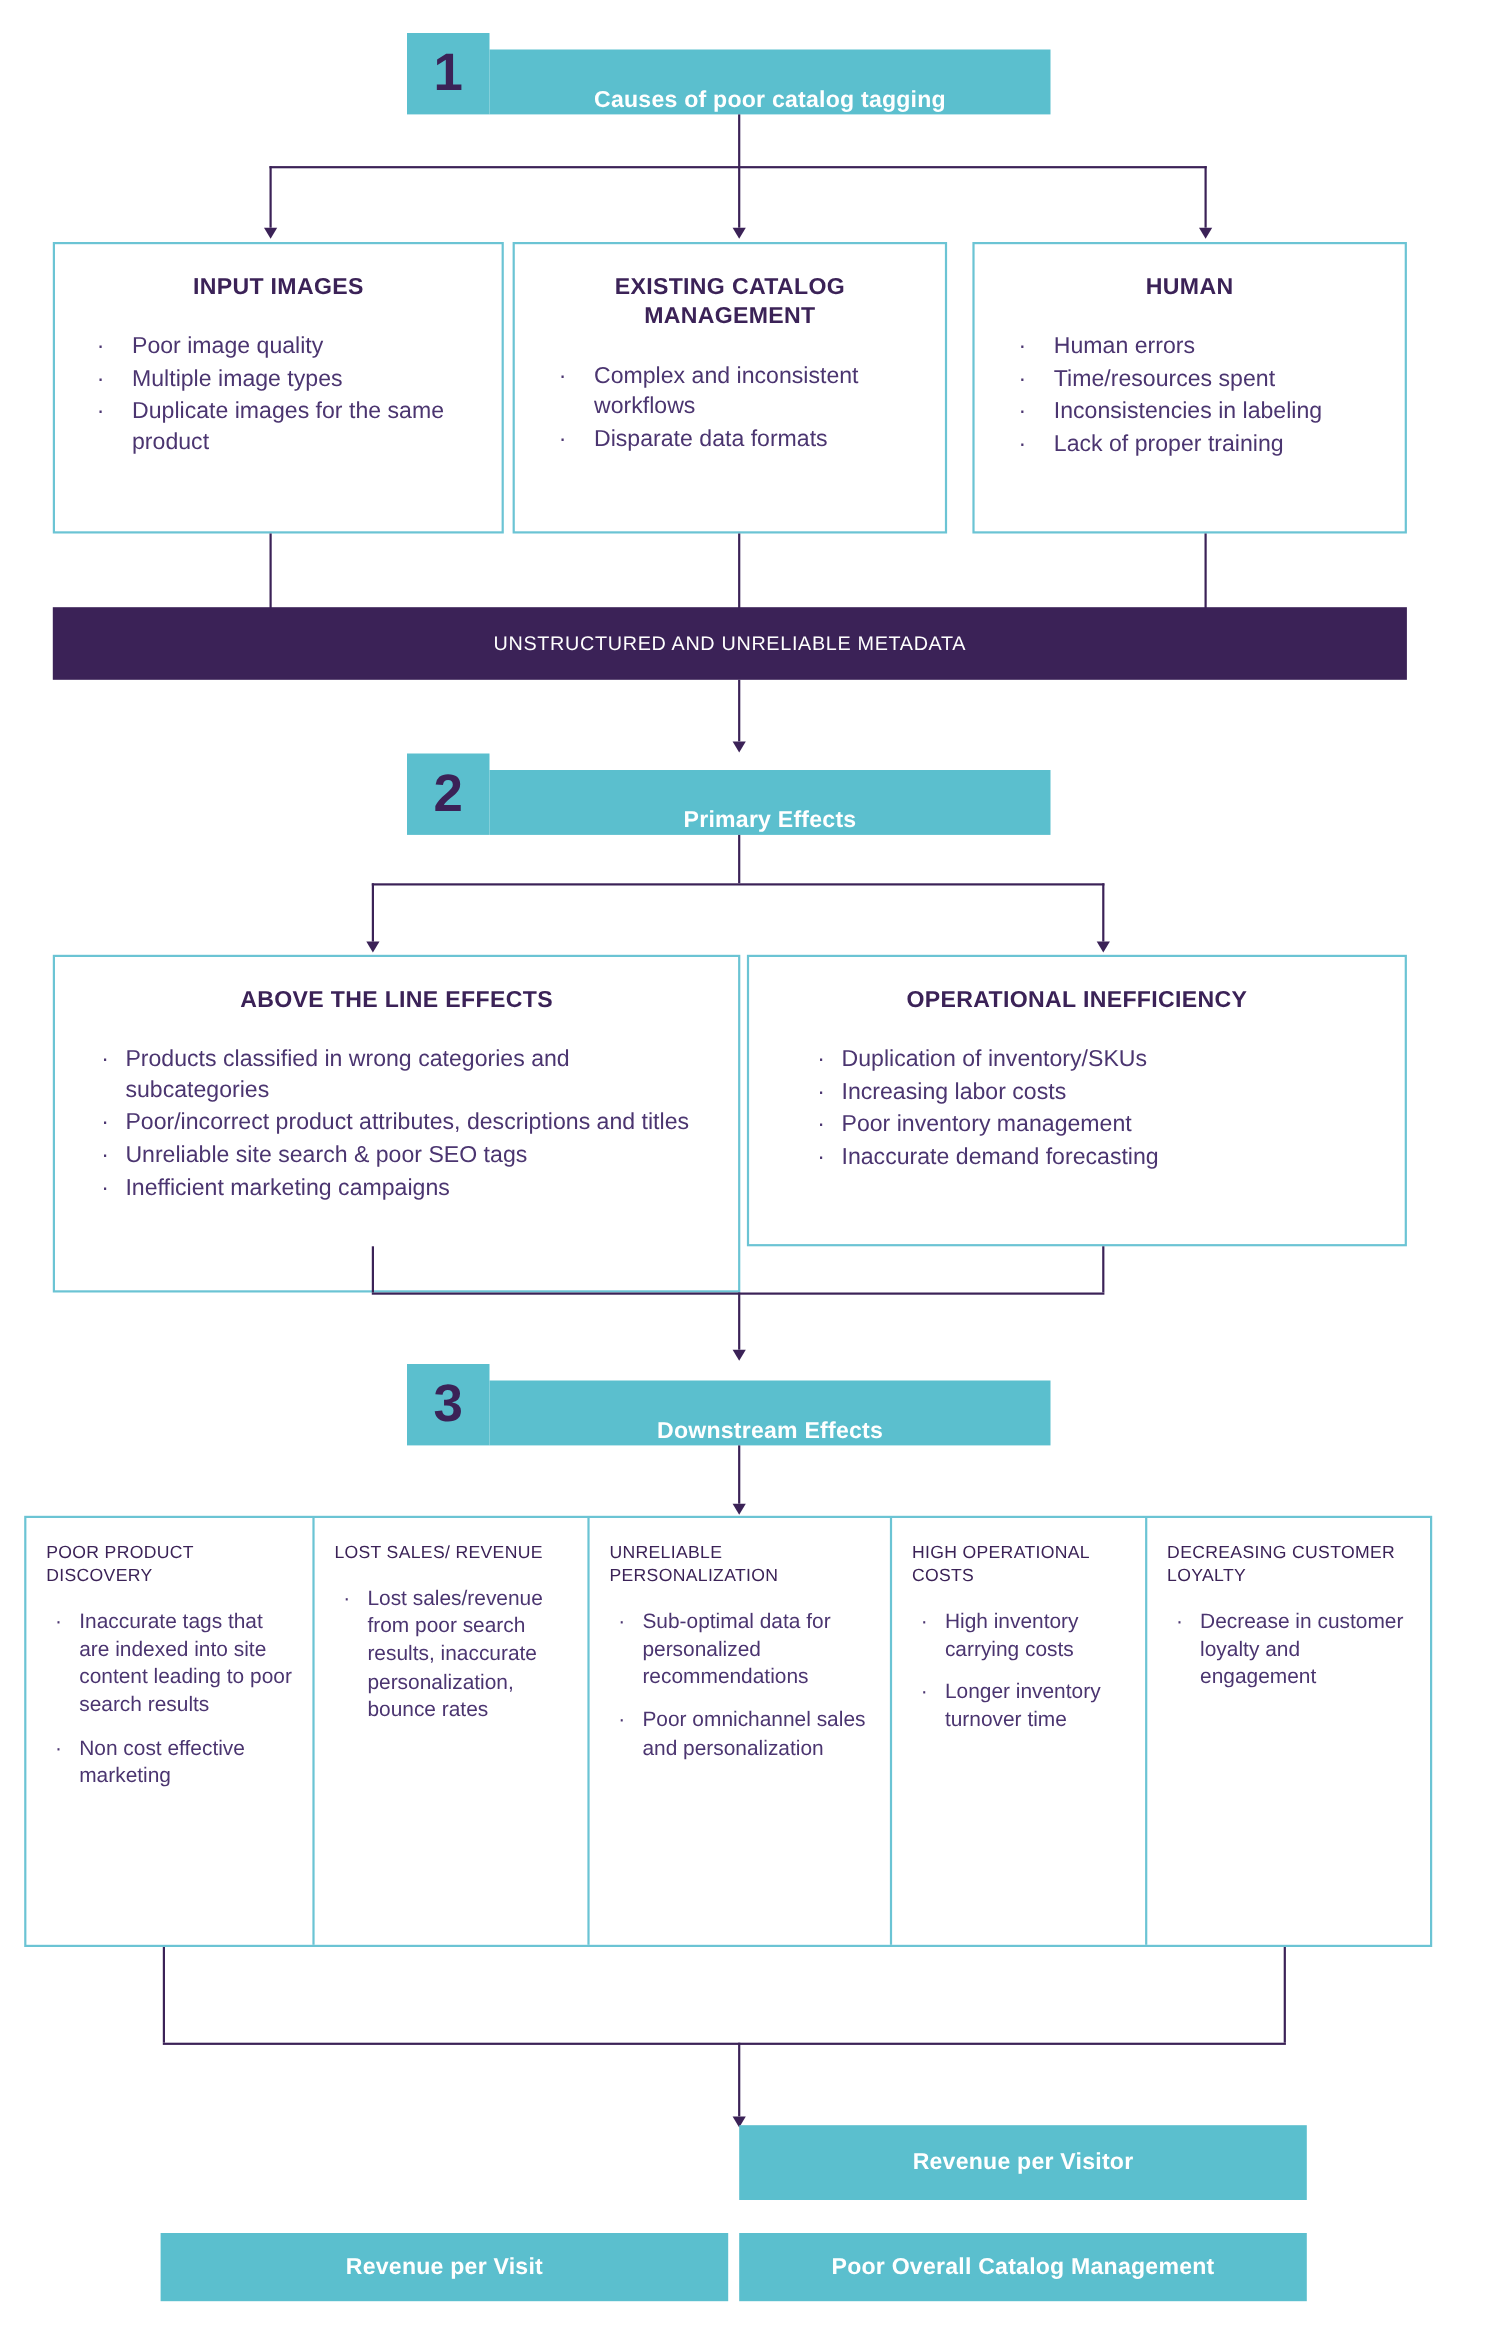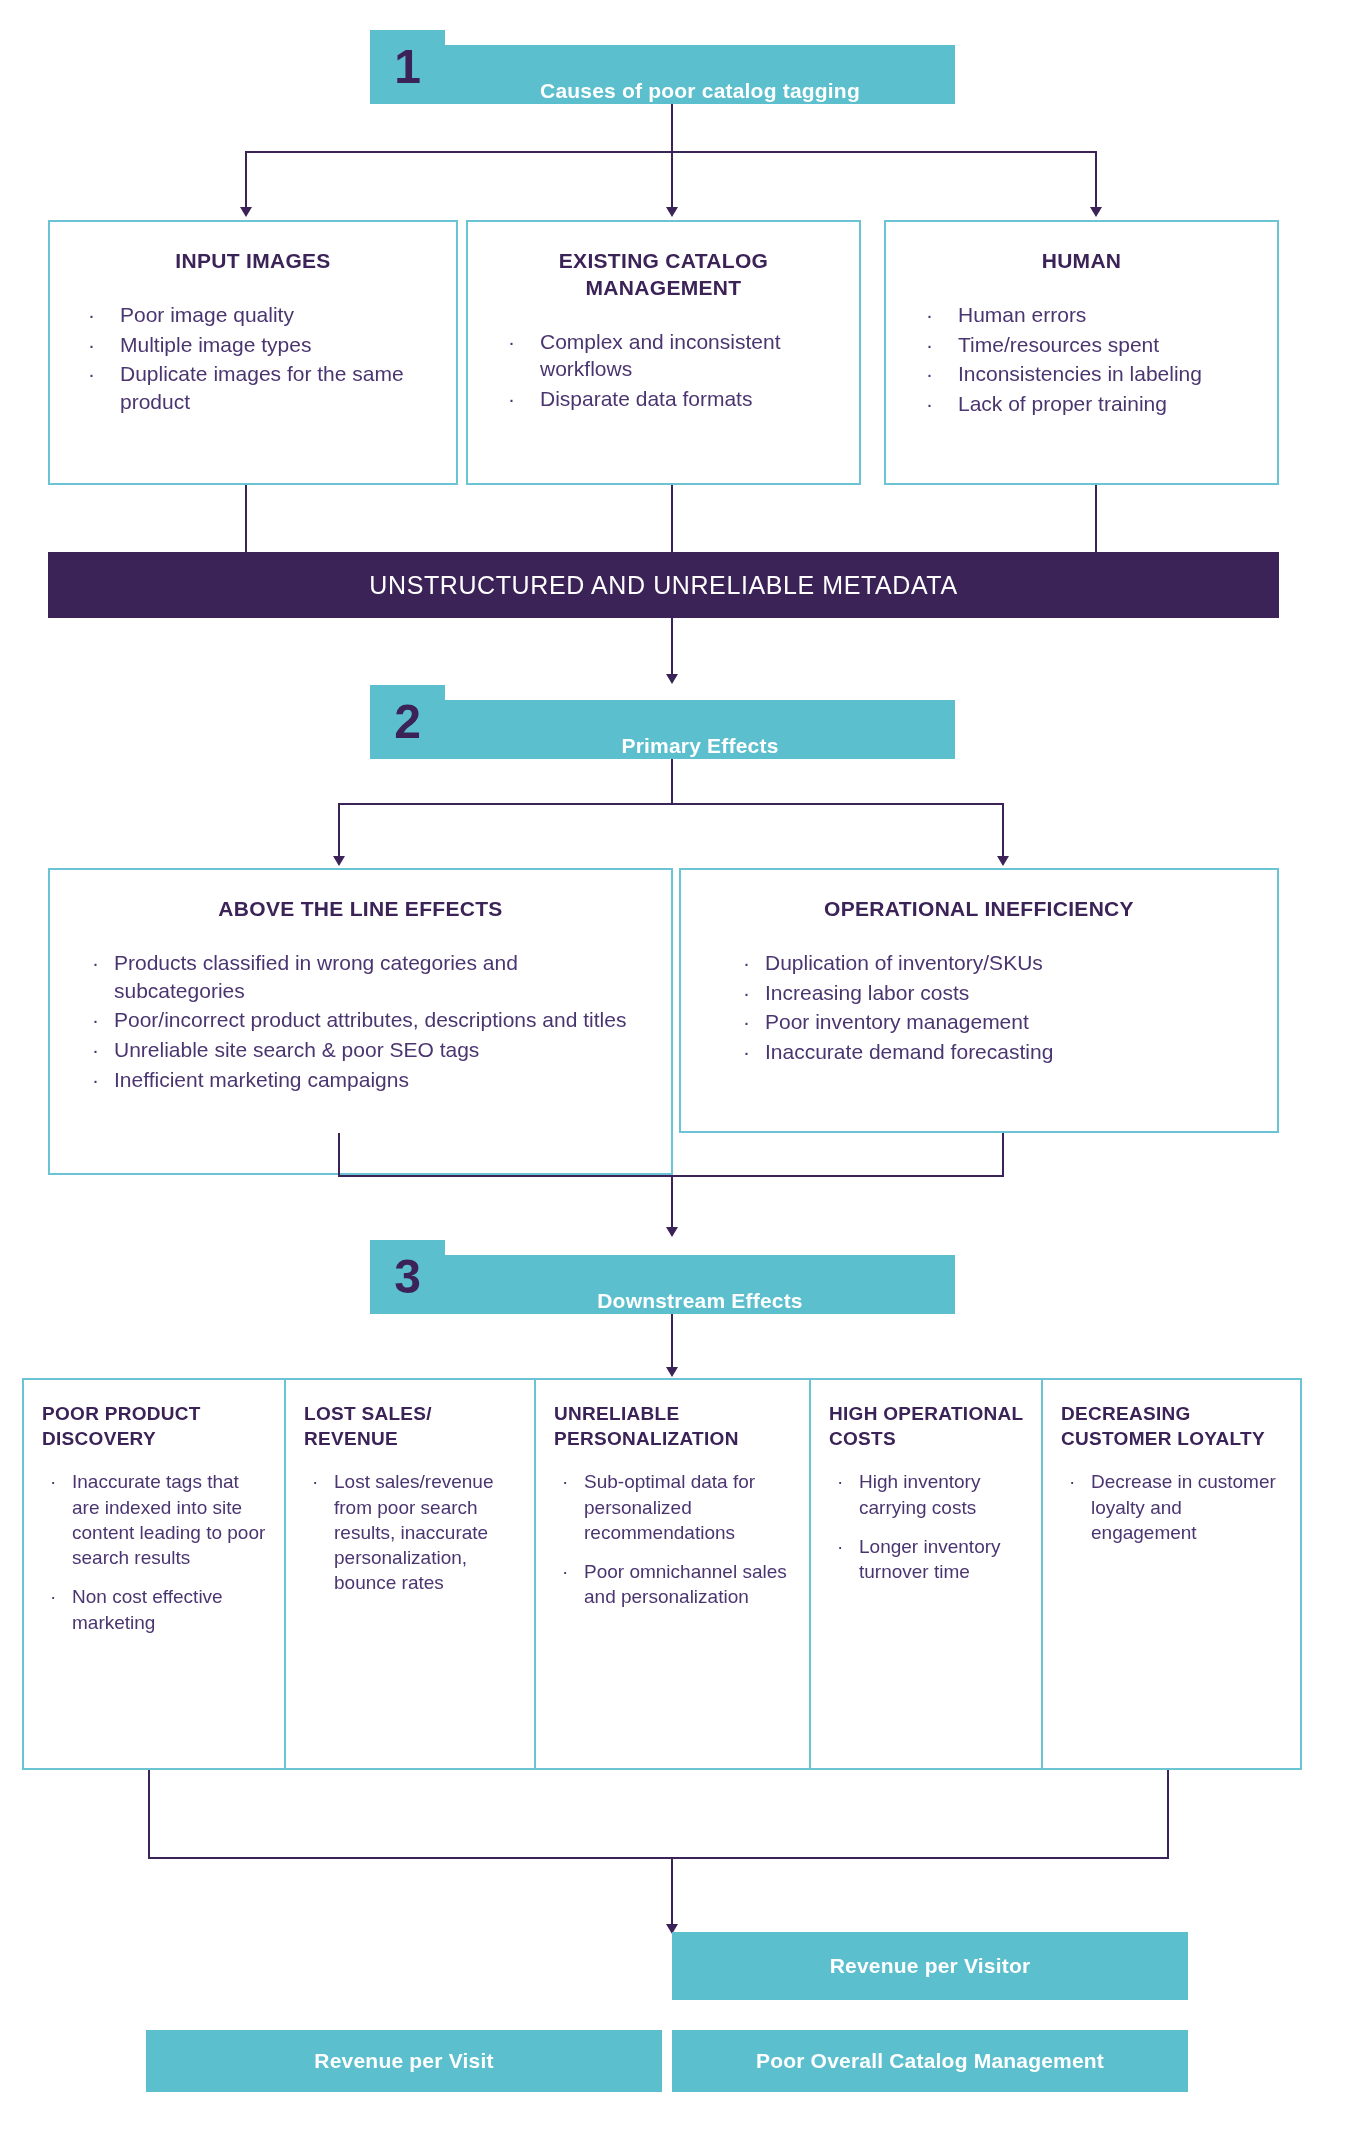--- a/index.html
+++ b/index.html
@@ -83,21 +83,21 @@
   
   .darkbar {
     position: absolute;
     background: #3B2257;
     display: flex;
     align-items: center;
     justify-content: center;
   }
   .darkbar span {
     color: #ffffff;
-    font-size: 25px;
+    font-size: 18px;
     letter-spacing: 0.6px;
     font-weight: normal;
   }
 
   
   .metricbar {
     position: absolute;
     background: #5BBFCE;
     display: flex;
     align-items: center;
@@ -129,22 +129,22 @@
     display: flex;
     background: #ffffff;
   }
   .dtable .dcol {
     border-right: 2px solid #6BC4D4;
     padding: 22px 14px 14px 18px;
   }
   .dtable .dcol:last-child { border-right: none; }
   .dtable .dcol .heading {
     color: #3B2257;
-    font-size: 19px;
-    font-weight: bold;
+    font-size: 16px;
+    font-weight: normal;
     line-height: 1.3;
     letter-spacing: 0.3px;
     margin-bottom: 18px;
   }
   .dtable ul.blist li { font-size: 19px; line-height: 1.33; margin-bottom: 14px; }
 </style>
 </head>
 <body>
 
 <div id="root">

